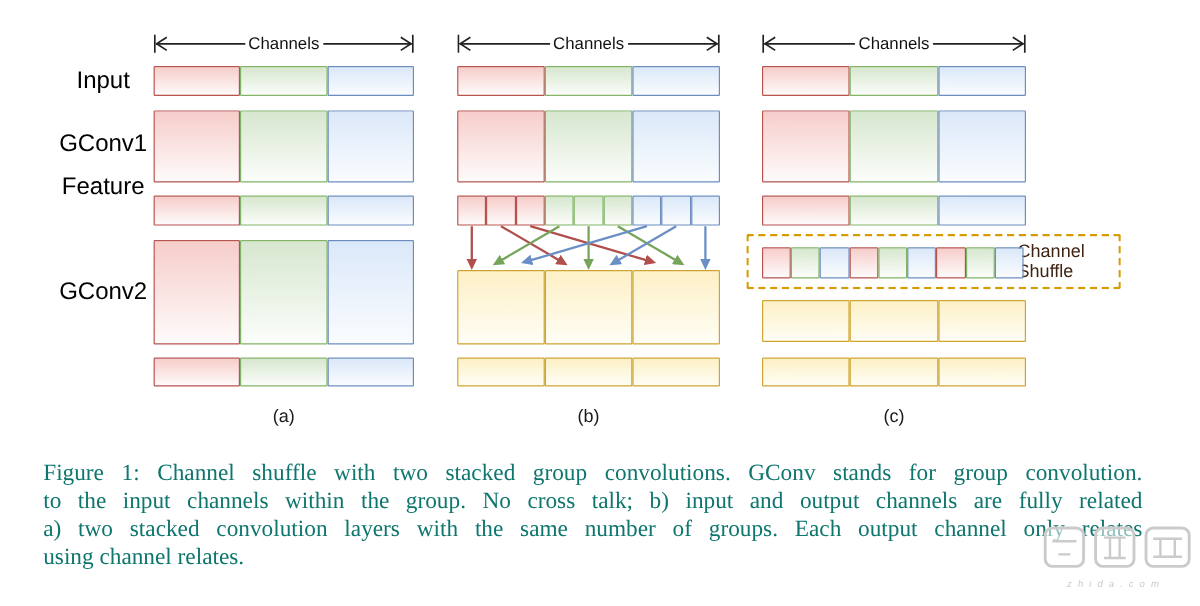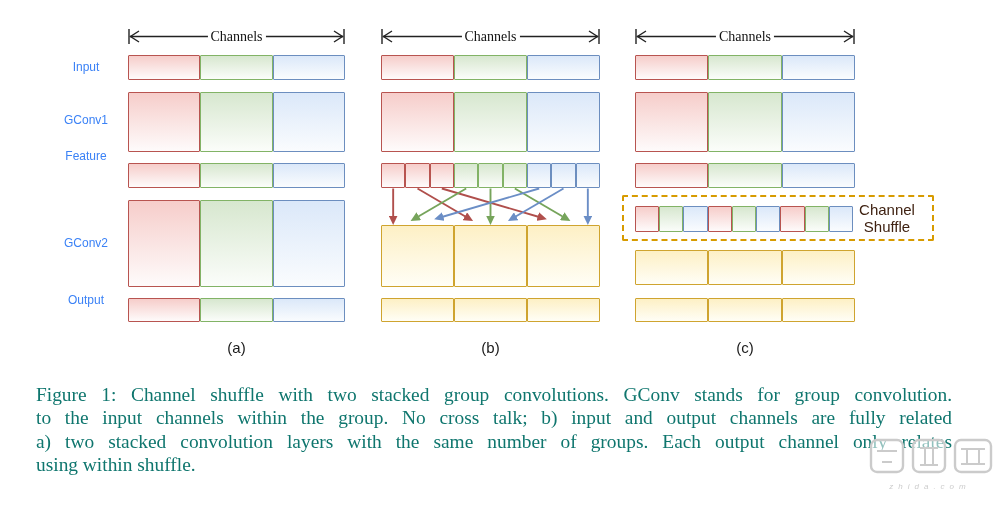--- a/index.html
+++ b/index.html
@@ -1,60 +1,59 @@
 <!DOCTYPE html>
 <html style="--red_stroke: #b85450; --red_fill: #f6cdca; --green_stroke: #82b366; --green_fill: #d7e7cf; --blue_stroke: #6c8ebf; --blue_fill: #dbe8f9; --yellow_stroke: #cfa42f; --yellow_fill: #fdf0c5; --dash_stroke: #d79b00; --arrow_red: #b04f4c; --arrow_green: #76a45b; --arrow_blue: #6b8ec6; --shuffle_text: #3f2212; --wm_color: #cccccc; --measure_stroke: #222222;"><head>
 <meta charset="utf-8">
 <style>
   html,body{margin:0;padding:0;background:#ffffff;}
   .fig{position:relative;width:1000px;height:505px;background:#fff;overflow:hidden;
        font-family:"Liberation Sans",sans-serif;color:#111;}
   
-  .rl{position:absolute;left:26px;width:120px;text-align:center;font-size:12px;line-height:18px;color:#3b82f6;}
+  .rl{position:absolute;left:26px;width:120px;text-align:center;font-size:20px;line-height:18px;color:#000000;}
   
   .panel{position:absolute;top:0;height:370px;}
   .row{position:absolute;left:0;right:0;display:flex;}
   .cell{flex:1;border:1.6px solid #999;border-radius:1px;min-width:0;}
   .c-red   {border-color:var(--red_stroke);  background:linear-gradient(180deg,var(--red_fill) 0%,#fefbfb 100%);}
   .c-green {border-color:var(--green_stroke);background:linear-gradient(180deg,var(--green_fill) 0%,#fbfdfa 100%);}
   .c-blue  {border-color:var(--blue_stroke); background:linear-gradient(180deg,var(--blue_fill) 0%,#fafcfe 100%);}
   .c-yellow{border-color:var(--yellow_stroke);background:linear-gradient(180deg,var(--yellow_fill) 0%,#fffef6 100%);}
   
-  .channels{position:absolute;top:28px;left:0;right:0;height:17px;font-family:Liberation Serif, serif;}
+  .channels{position:absolute;top:28px;left:0;right:0;height:17px;}
   .channels svg{position:absolute;inset:0;width:100%;height:100%;}
   .chtext{position:absolute;left:50%;top:50%;transform:translate(-50%,-52%);
           background:#fff;padding:0 3px;font-size:14px;line-height:15px;color:#111;white-space:nowrap;}
   .letter{position:absolute;top:339px;left:0;right:0;text-align:center;font-size:15px;color:#1a1a1a;}
   
   .arrows-svg{position:absolute;left:0;top:187px;width:100%;height:39px;overflow:visible;}
   
   .shufflebox{position:absolute;left:-13px;top:195px;width:312px;height:46px;
               border:2.2px dashed var(--dash_stroke);border-radius:2px;box-sizing:border-box;}
   .shufflelabel{position:absolute;right:6px;top:50%;transform:translateY(-50%);width:78px;
-                text-align:center;font-size:15px;line-height:17px;color:var(--shuffle_text);}
+                font-size:15px;line-height:17px;color:var(--shuffle_text);}
   
   .caption{position:absolute;left:36px;top:383px;width:916px;
            font-family:"Liberation Serif",serif;font-size:19.4px;line-height:23.3px;color:#0f766e;}
   .cap-line{text-align:justify;text-align-last:justify;}
   .cap-line.last{text-align-last:left;}
   
   .watermark{position:absolute;left:868px;top:434px;width:128px;height:62px;pointer-events:none;}
   .wm-domain{position:absolute;left:0;right:4px;top:48px;text-align:center;font-size:8px;
              letter-spacing:5px;color:var(--wm_color);font-style:italic;}
 </style>
 </head>
 <body>
 
 <div class="fig">
 
   <div class="rl" style="top:58px">Input</div>
   <div class="rl" style="top:111px">GConv1</div>
   <div class="rl" style="top:147px">Feature</div>
   <div class="rl" style="top:234px">GConv2</div>
-  <div class="rl" style="top:291px">Output</div>
 
   <section class="panel" style="left:128px;width:217px">
     <div class="channels">
       <svg class="meas" viewBox="0 0 217 17">
           <g stroke="#222222" stroke-width="1.4" fill="none">
             <line x1="1" y1="1" x2="1" y2="16"></line>
             <line x1="216" y1="1" x2="216" y2="16"></line>
             <line x1="2" y1="8.5" x2="215" y2="8.5"></line>
             <polyline points="11,3 2.5,8.5 11,14"></polyline>
             <polyline points="206,3 214.5,8.5 206,14"></polyline>
@@ -211,21 +210,21 @@
         <div class="cell c-yellow"></div>
         <div class="cell c-yellow"></div>
       </div>
     <div class="letter">(c)</div>
   </section>
 
   <div class="caption">
     <div class="cap-line">Figure 1: Channel shuffle with two stacked group convolutions. GConv stands for group convolution.</div>
     <div class="cap-line">to the input channels within the group. No cross talk; b) input and output channels are fully related</div>
     <div class="cap-line">a) two stacked convolution layers with the same number of groups. Each output channel only relates</div>
-    <div class="cap-line last">using within shuffle.</div>
+    <div class="cap-line last">using channel relates.</div>
   </div>
 
   <div class="watermark">
     <svg width="128" height="46" viewBox="0 0 128 46">
       <g fill="rgba(255,255,255,0.55)" stroke="#cbcbcb" stroke-width="2.4">
         <rect x="3" y="6" width="32" height="32" rx="6"></rect>
         <rect x="45" y="6" width="32" height="32" rx="6"></rect>
         <rect x="87" y="6" width="36" height="32" rx="6"></rect>
       </g>
       <g fill="none" stroke="#cbcbcb" stroke-width="2">

